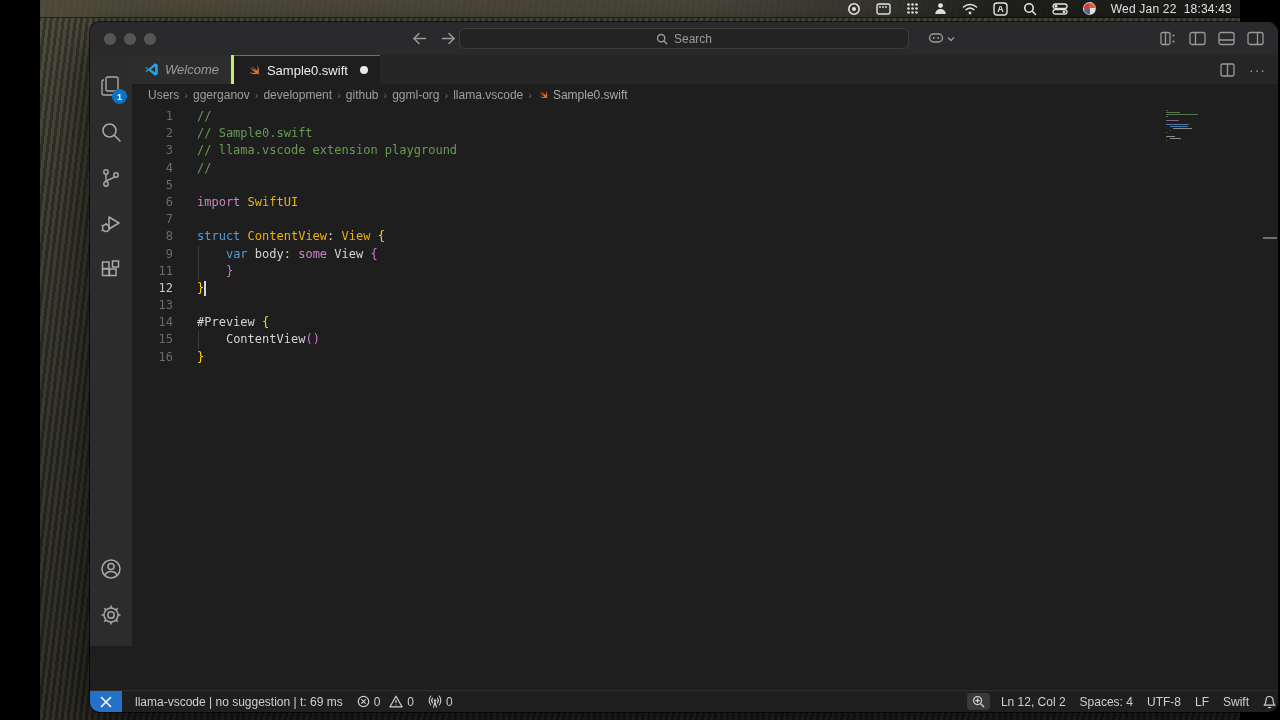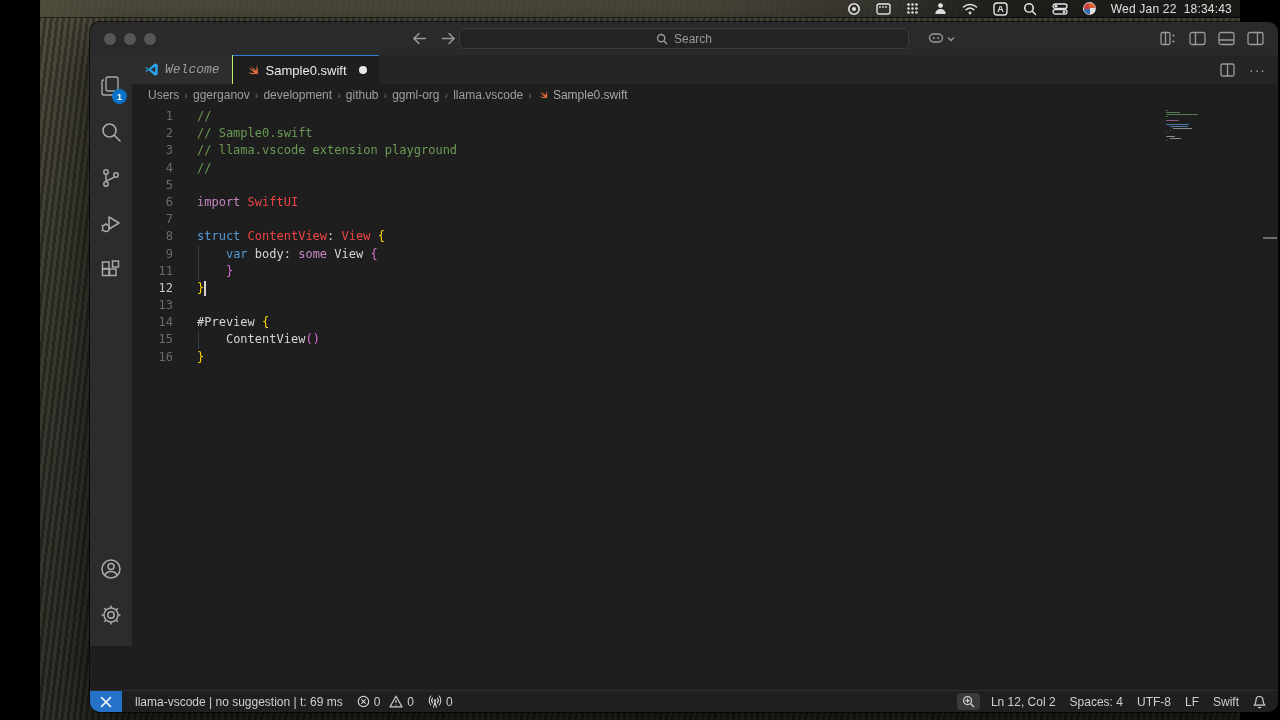--- a/index.html
+++ b/index.html
@@ -52,55 +52,55 @@
   .ab-spacer { flex:1; }
   .badge { position:absolute; right:5px; bottom:5px; min-width:15px; height:15px; border-radius:50%;
     background:#0a72c9; color:#fff; font-size:9px; font-weight:700;
     display:flex; align-items:center; justify-content:center; }
 
   .maincol { flex:1; display:flex; flex-direction:column; min-width:0; }
 
   
   .tabbar { height:29px; background:#252526; flex:none; display:flex; align-items:stretch; position:relative; }
   .tab { display:flex; align-items:center; gap:6px; padding:0 12px; font-size:13px; position:relative; }
-  .tab.inactive { background:#2d2d2d; color:#9b9b9b; font-style:italic; border-right:1px solid #bef264;font-family:Liberation Mono, monospace; }
+  .tab.inactive { background:#2d2d2d; color:#9b9b9b; font-style:italic; border-right:3px solid #bef264; }
   .tab.active { background:#1e1e1e; color:#ececec; border-top:1.5px solid #2a7fd4; }
   .dirty-dot { width:8px; height:8px; border-radius:50%; background:#e8e8e8; margin-left:6px; }
   .tab-actions { position:absolute; right:12px; top:0; height:100%; display:flex; align-items:center; gap:14px; color:#9a9a9a; }
 
   
   .breadcrumb { height:22px; background:#1e1e1e; flex:none; display:flex; align-items:center;
     padding-left:16px; font-size:12px; color:#9e9e9e; gap:5px; }
   .crumb-sep { color:#6c6c6c; font-size:11px; }
   .crumb-file { display:flex; align-items:center; gap:4px; color:#a9a9a9; }
 
   
   .editor { flex:1; position:relative; background:#1e1e1e; overflow:hidden; padding-top:2px;
     font-family:"DejaVu Sans Mono", monospace; font-size:12px; line-height:17.2px; }
   .code-line { display:flex; height:17.2px; }
   .gutter { width:65px; flex:none; text-align:right; padding-right:24px; color:#6b6b6b; user-select:none; }
   .gutter.cur { color:#c8c8c8; }
   .lcontent { position:relative; white-space:pre; flex:1; }
   .guide { position:absolute; top:0; bottom:0; width:1px; background:#3b3b3b; }
   .caret { position:absolute; top:1px; width:1.5px; height:15px; background:#d4d4d4; }
   .tk-comment{color:#6A9955;} .tk-kw1{color:#569CD6;} .tk-kw2{color:#C586C0;}
-  .tk-type{color:#ef4444;} .tk-plain{color:#D4D4D4;} .tk-str{color:#CE9178;}
+  .tk-type{color:#eab308;} .tk-plain{color:#D4D4D4;} .tk-str{color:#CE9178;}
   .tk-b1{color:#FFD700;} .tk-b2{color:#DA70D6;} .tk-b3{color:#179FFF;}
 
   .minimap { position:absolute; right:76px; top:4px; width:36px; }
   .mm-bar { height:1.2px; margin-bottom:0.8px; border-radius:.5px; }
   .ruler-mark { position:absolute; right:1px; top:131px; width:14px; height:2px; background:#6e6e6e; }
 
   
   .statusbar { height:22px; flex:none; background:#1f1f1f; border-top:1px solid #2e2e2e;
     display:flex; align-items:center; font-size:12px; color:#cfcfcf;margin-top:44px; }
   .sb-remote { width:32px; height:100%; background:#2472c8; display:flex; align-items:center; justify-content:center; flex:none; }
   .sb-item { display:flex; align-items:center; gap:4px; padding:0 7px; height:100%; }
   .sb-group { display:flex; align-items:center; gap:4px; }
-  .sb-right { margin-left:auto; display:flex; align-items:center; padding-right:10px; }
+  .sb-right { margin-left:auto; display:flex; align-items:center; padding-right:0; }
   .sb-zoom { background:#3a3a3a; border-radius:4px; padding:2px 5px; display:flex; align-items:center; margin-right:4px; }
 
   svg { display:block; }
 </style>
 </head>
 <body>
 
 <div class="desktop">
 
   <div class="menubar">

